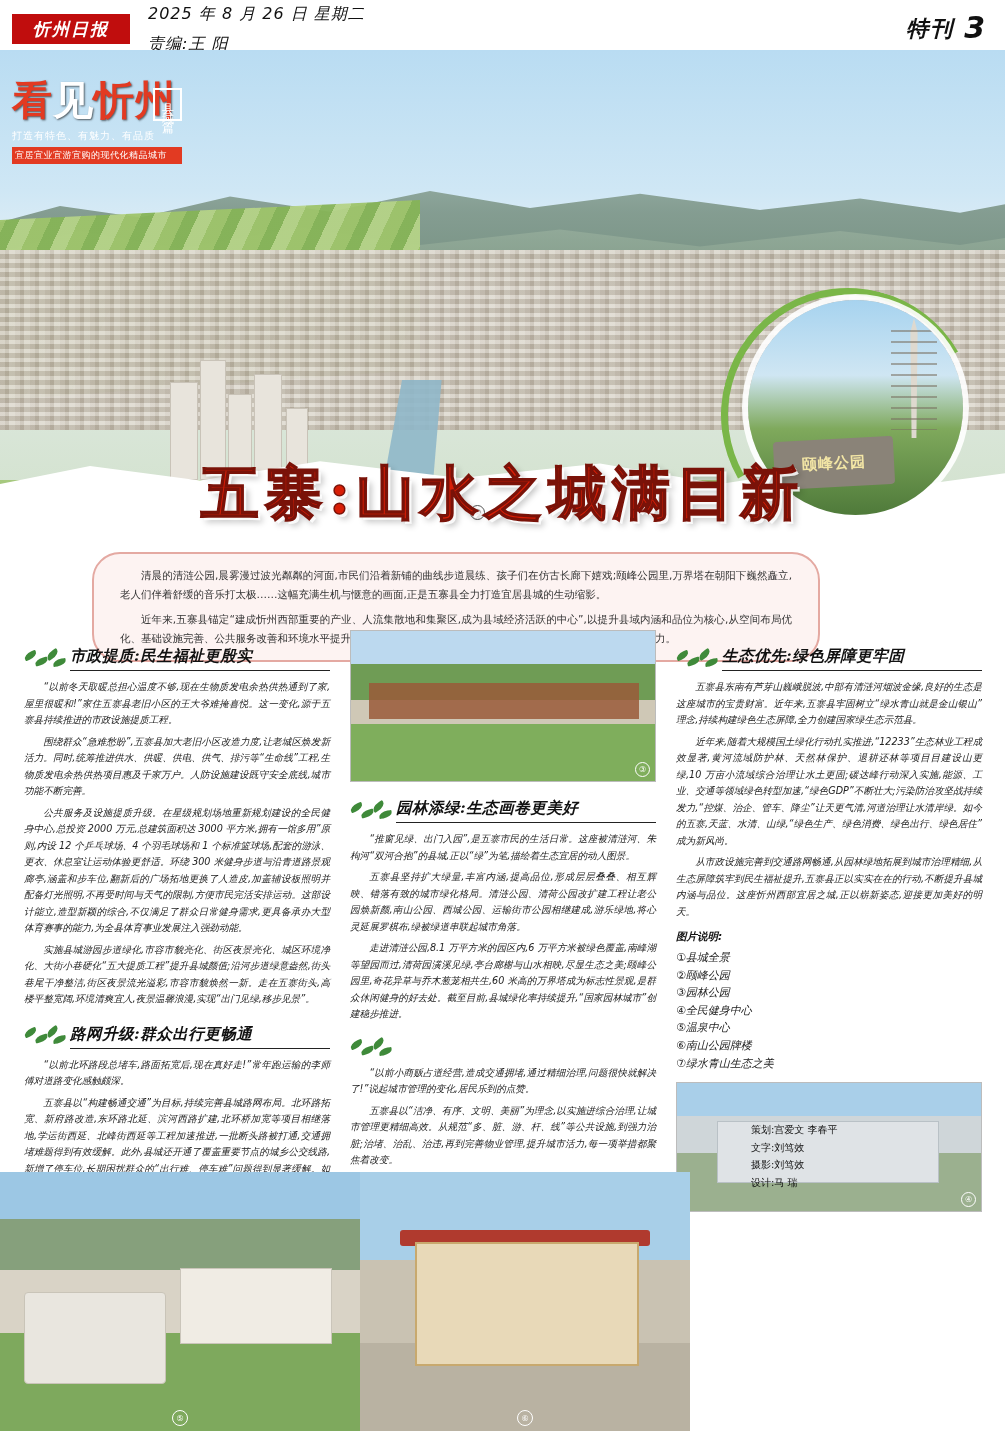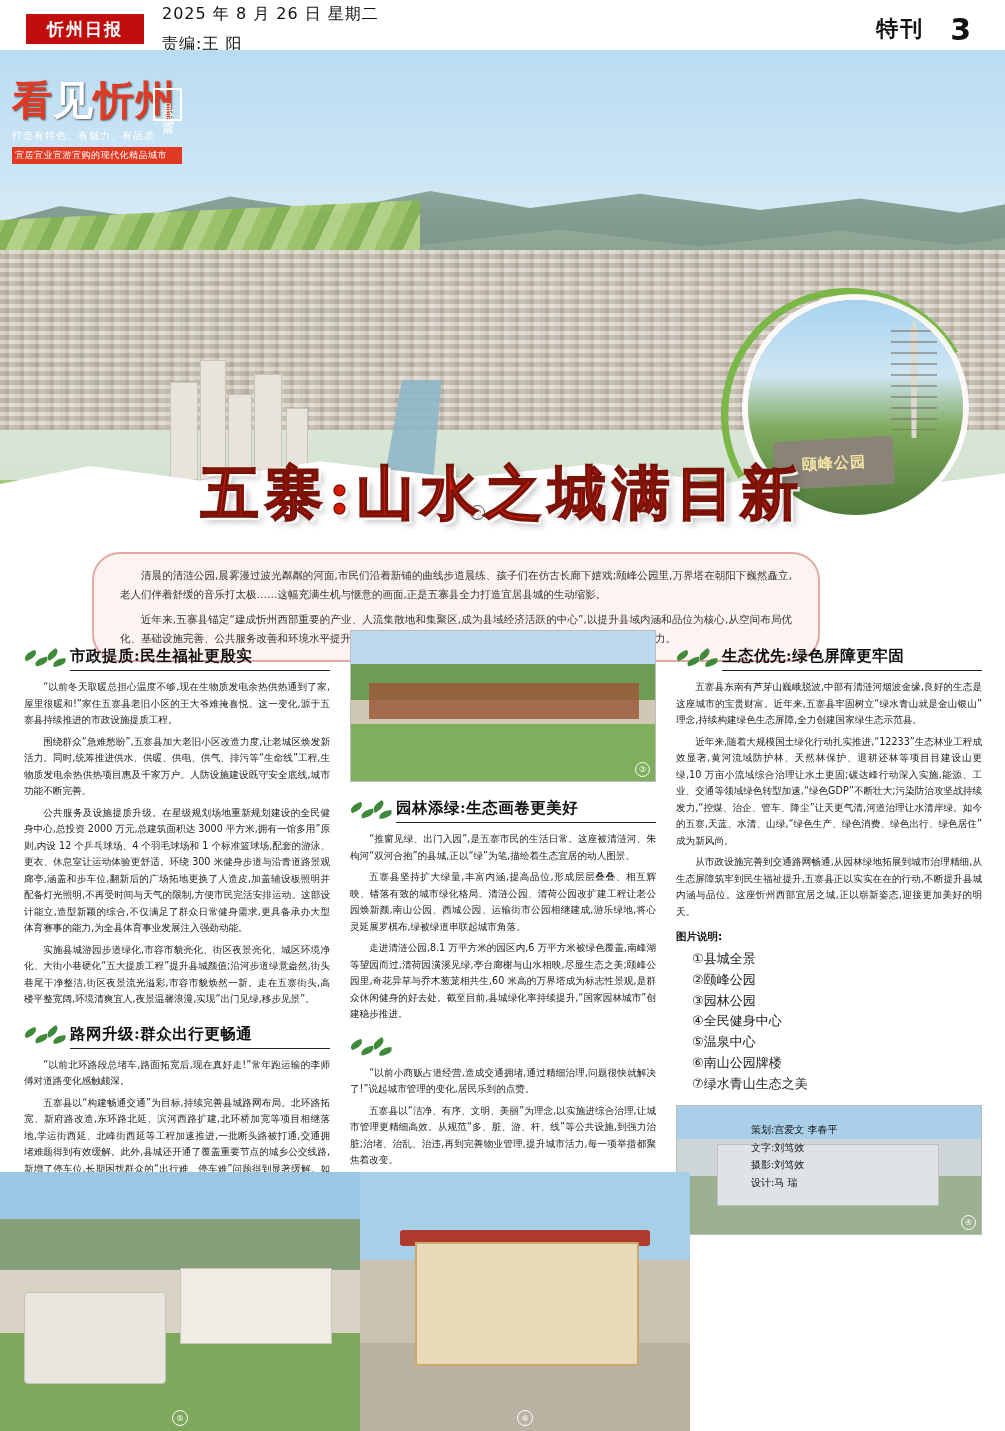--- a/index.html
+++ b/index.html
@@ -1,26 +1,26 @@
 <!DOCTYPE html>
 <html lang="zh"><head>
 <meta charset="utf-8">
 <style>
   html,body{margin:0;padding:0;background:#fff;}
   body{width:1005px;height:1431px;position:relative;overflow:hidden;
        font-family:"DejaVu Sans","Liberation Sans",sans-serif;color:#111;}
 
   
-  .masthead{height:60px;border-bottom:2px solid #111;display:flex;align-items:center;padding:0 26px;box-sizing:border-box;}
+  .masthead{height:60px;border-bottom:2px solid #111;display:flex;align-items:center;padding:0 12px;box-sizing:border-box;font-style:italic;}
   .logo{width:118px;height:30px;background:#c00d0d;color:#fff;font-size:17px;font-weight:bold;
         display:flex;align-items:center;justify-content:center;letter-spacing:2px;font-family:"DejaVu Sans",sans-serif;}
   .date-block{margin-left:18px;font-size:16px;line-height:1.9;}
   .date-block .d1{letter-spacing:1px;}
   .date-block .d2{letter-spacing:1px;}
-  .mast-right{margin-left:auto;display:flex;align-items:center;gap:26px;padding-right:8px;}
+  .mast-right{margin-left:auto;display:flex;align-items:flex-start;gap:10px;padding-right:8px;}
   .special{font-size:22px;font-weight:bold;letter-spacing:2px;}
   .pagenum{font-size:30px;font-weight:bold;line-height:.9;}
 
   
   .hero{position:absolute;left:0;top:50px;width:1005px;height:500px;overflow:hidden;}
   .hero-sky{position:absolute;inset:0;background:linear-gradient(#b9dcf2 0%,#cfe7f5 28%,#e7f1f6 45%,#dfe9e2 60%,#cfe0c8 100%);}
   .mountains{position:absolute;left:0;top:120px;width:1005px;height:95px;
      background:linear-gradient(180deg,#8fa79a 0%,#7b9486 45%,#6e8a79 100%);
      clip-path:polygon(0 55%,60px 38%,140px 50%,230px 28%,330px 44%,430px 22%,530px 40%,640px 25%,760px 42%,860px 30%,960px 45%,1005px 36%,1005px 100%,0 100%);opacity:.9;}
   .mountains2{position:absolute;left:0;top:160px;width:1005px;height:70px;
@@ -75,40 +75,40 @@
      font-family:"DejaVu Serif","Liberation Serif",serif;}
 
   
   .lead{position:absolute;left:92px;top:552px;width:728px;border:2px solid #e4a9a2;border-radius:28px;
      background:#fdf3f2;padding:12px 26px;box-sizing:border-box;}
   .lead p{margin:0 0 7px;font-size:10.5px;line-height:1.78;color:#333;text-indent:2em;text-align:justify;}
   .lead p:last-child{margin-bottom:0;}
 
   
   .cols{position:absolute;left:24px;top:630px;width:960px;height:560px;display:flex;gap:20px;}
-  .col{width:306px;}
+  .col{width:306px;font-style:italic;}
   .sec-head{display:flex;align-items:center;gap:6px;margin:16px 0 8px;}
   .leaf{width:40px;height:18px;position:relative;flex:none;}
   .leaf i{position:absolute;width:13px;height:7px;background:#3f8a3a;border-radius:70% 10% 70% 10%;}
   .sec-title{font-size:15.5px;font-weight:bold;letter-spacing:.5px;
      font-family:"DejaVu Serif","Liberation Serif",serif;border-bottom:1.5px solid #222;padding-bottom:3px;flex:1;}
   .body-txt p{margin:0 0 5px;font-size:9.6px;line-height:1.72;text-indent:2em;text-align:justify;color:#222;}
 
   .photo{position:relative;background:#cfd9cf;border:1px solid #bcbcbc;overflow:hidden;}
   .ph-num{position:absolute;right:5px;bottom:4px;width:13px;height:13px;border-radius:50%;
      border:1px solid #fff;color:#fff;font-size:8px;display:flex;align-items:center;justify-content:center;}
   .p1{height:150px;background:linear-gradient(180deg,#bcd9ef 0 22%,#6f9c55 22% 46%,#cfc8b6 46% 62%,#7fae5c 62% 100%);}
   .p1:after{content:"";position:absolute;left:18px;top:52px;width:270px;height:36px;background:#9a5a3a;opacity:.85;}
   .p2{height:128px;background:linear-gradient(180deg,#a9cfe9 0 26%,#cfd6d9 26% 55%,#9bb08f 55% 100%);}
   .p2:after{content:"";position:absolute;left:40px;top:38px;width:220px;height:60px;background:#dfe3e6;border:1px solid #b9c1c6;}
 
   
   .cap-title{font-size:10.5px;font-weight:bold;margin:10px 0 5px;}
   .cap-list{list-style:none;margin:0;padding:0;}
-  .cap-list li{font-size:13px;line-height:1.6;color:#222;margin-left:16px;}
+  .cap-list li{font-size:11px;line-height:1.6;color:#222;}
 
   
   .credits{position:absolute;right:24px;top:1121px;width:230px;text-align:left;}
   .credits div{font-size:10px;line-height:1.75;}
 
   
   .bottom{position:absolute;left:0;top:1172px;width:1005px;height:259px;display:flex;}
   .bp{position:relative;overflow:hidden;}
   .bp1{width:360px;background:linear-gradient(180deg,#9cc7e4 0 18%,#86a07c 18% 38%,#d9d3c6 38% 62%,#7ea95d 62% 100%);}
   .bp1 .plaza{position:absolute;left:24px;top:120px;width:140px;height:90px;background:#e9e6df;border:1px solid #c9c4b8;border-radius:4px;}

